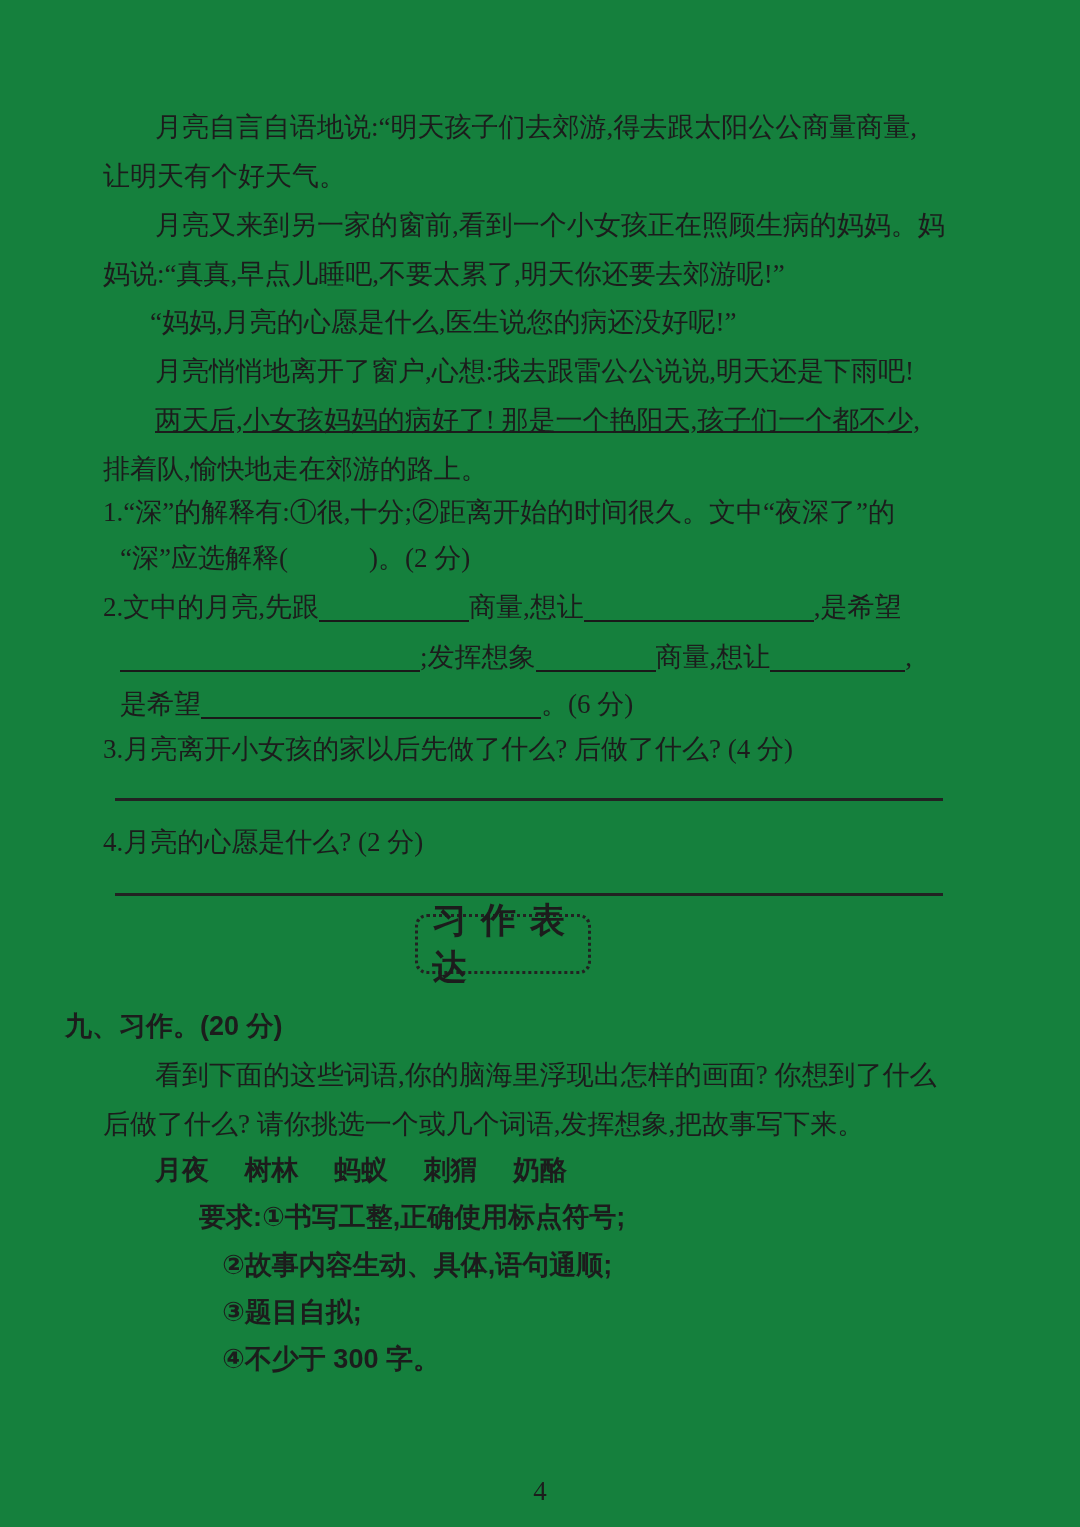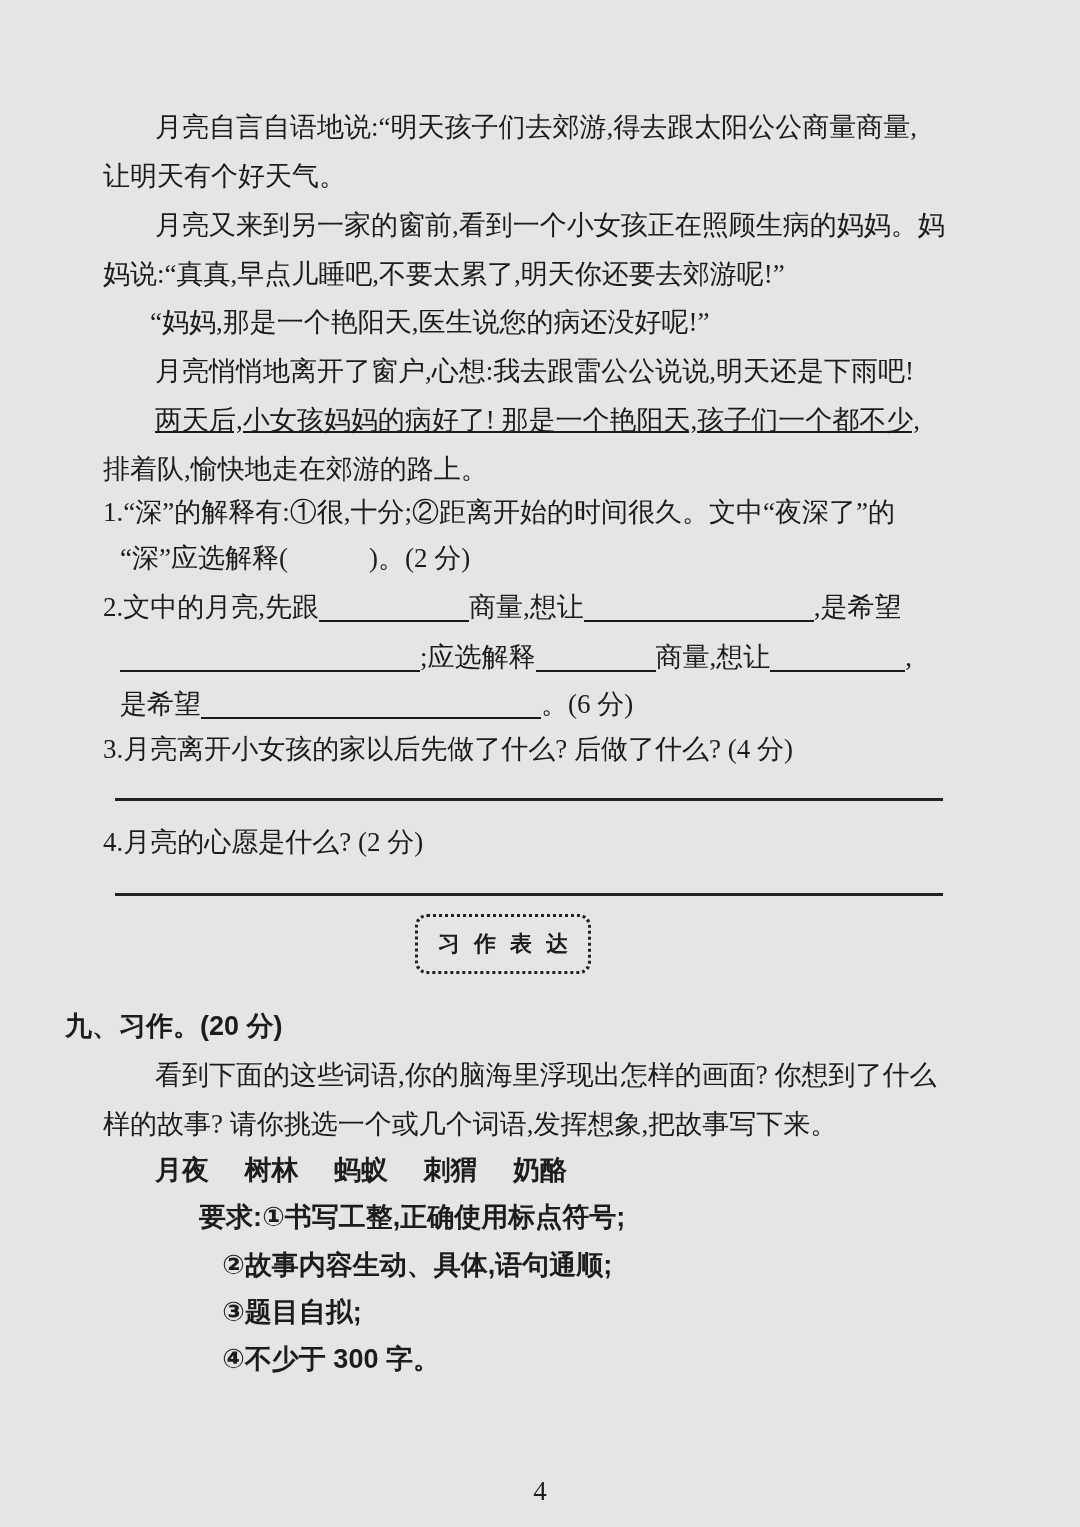--- a/index.html
+++ b/index.html
@@ -1,79 +1,79 @@
 <!DOCTYPE html>
 <html><head>
 <meta charset="utf-8">
 <style>
   html,body{margin:0;padding:0;background:#ffffff;}
   .sheet{
     position:relative;
     width:1080px;height:1527px;
-    background:#e5e5e5;
+    background:#15803d;
     color:#1c1c1c;
     font-family:"Liberation Serif","DejaVu Serif",serif;
     font-size:27px;
     overflow:hidden;
   }
   .ln{position:absolute;white-space:nowrap;line-height:36px;}
   .kai{font-family:"Liberation Serif","DejaVu Serif",serif;}
   .hei{font-family:"Liberation Sans","DejaVu Sans",sans-serif;font-weight:600;}
   .blank{display:inline-block;border-bottom:2px solid #191919;vertical-align:-6px;height:10px;}
   .b1{width:150px}.b2{width:230px}.b3{width:300px}.b4{width:120px}.b5{width:135px}.b6{width:340px}
   .ansline{position:absolute;left:115px;width:828px;border-top:3px solid #222;}
   .banner{
     position:absolute;top:914px;left:415px;width:176px;height:60px;
     border:3px dotted #222;border-radius:12px;
     display:flex;align-items:center;justify-content:center;
-    font-weight:700;font-size:22px;letter-spacing:14px;
+    font-weight:700;font-size:35px;letter-spacing:14px;
     padding-left:14px;box-sizing:border-box;
     font-family:Liberation Sans, sans-serif;
   }
   .word{display:inline-block;margin-right:28px;}
   .pagenum{position:absolute;top:1476px;left:0;width:100%;text-align:center;font-size:27px;}
 </style>
 </head>
 <body>
 
 <div class="sheet">
 
   <div class="ln kai" style="top:109px;left:155px;">月亮自言自语地说:“明天孩子们去郊游,得去跟太阳公公商量商量,</div>
   <div class="ln kai" style="top:158px;left:103px;text-align:center;">让明天有个好天气。</div>
   <div class="ln kai" style="top:207px;left:155px;">月亮又来到另一家的窗前,看到一个小女孩正在照顾生病的妈妈。妈</div>
   <div class="ln kai" style="top:256px;left:103px;">妈说:“真真,早点儿睡吧,不要太累了,明天你还要去郊游呢!”</div>
-  <div class="ln kai" style="top:304px;left:150px;">“妈妈,那是一个艳阳天,医生说您的病还没好呢!”</div>
+  <div class="ln kai" style="top:304px;left:150px;">“妈妈,月亮的心愿是什么,医生说您的病还没好呢!”</div>
   <div class="ln kai" style="top:353px;left:155px;">月亮悄悄地离开了窗户,心想:我去跟雷公公说说,明天还是下雨吧!</div>
   <div class="ln kai" style="top:402px;left:155px;text-decoration:underline;">两天后,小女孩妈妈的病好了! 那是一个艳阳天,孩子们一个都不少,</div>
   <div class="ln kai" style="top:451px;left:103px;">排着队,愉快地走在郊游的路上。</div>
 
   <div class="ln kai" style="top:494px;left:103px;">1.“深”的解释有:①很,十分;②距离开始的时间很久。文中“夜深了”的</div>
   <div class="ln kai" style="top:540px;left:120px;">“深”应选解释(　　　)。(2 分)</div>
 
   <div class="ln kai" style="top:589px;left:103px;">
     <span>2.文中的月亮,先跟</span><span class="blank b1"></span><span>商量,想让</span><span class="blank b2"></span><span>,是希望</span>
   </div>
   <div class="ln kai" style="top:639px;left:120px;">
-    <span class="blank b3"></span><span>;应选解释</span><span class="blank b4"></span><span>商量,想让</span><span class="blank b5"></span><span>,</span>
+    <span class="blank b3"></span><span>;发挥想象</span><span class="blank b4"></span><span>商量,想让</span><span class="blank b5"></span><span>,</span>
   </div>
   <div class="ln kai" style="top:686px;left:120px;">
     <span>是希望</span><span class="blank b6"></span><span>。(6 分)</span>
   </div>
 
   <div class="ln kai" style="top:731px;left:103px;">3.月亮离开小女孩的家以后先做了什么? 后做了什么? (4 分)</div>
   <div class="ansline" style="top:798px;"></div>
 
   <div class="ln kai" style="top:824px;left:103px;">4.月亮的心愿是什么? (2 分)</div>
   <div class="ansline" style="top:893px;"></div>
 
   <div class="banner">习作表达</div>
 
   <div class="ln hei" style="top:1008px;left:65px;">九、习作。(20 分)</div>
   <div class="ln kai" style="top:1057px;left:155px;">看到下面的这些词语,你的脑海里浮现出怎样的画面? 你想到了什么</div>
-  <div class="ln kai" style="top:1106px;left:103px;">样的故事? 请你挑选一个或几个词语,发挥想象,把故事写下来。</div>
+  <div class="ln kai" style="top:1106px;left:103px;">后做了什么? 请你挑选一个或几个词语,发挥想象,把故事写下来。</div>
 
   <div class="ln hei" style="top:1152px;left:155px;">
     <span class="word">月夜</span>
     <span class="word">树林</span>
     <span class="word">蚂蚁</span>
     <span class="word">刺猬</span>
     <span class="word">奶酪</span>
   </div>
 
   <div class="ln hei" style="top:1199px;left:155px;margin-left:44px;">要求:①书写工整,正确使用标点符号;</div>

